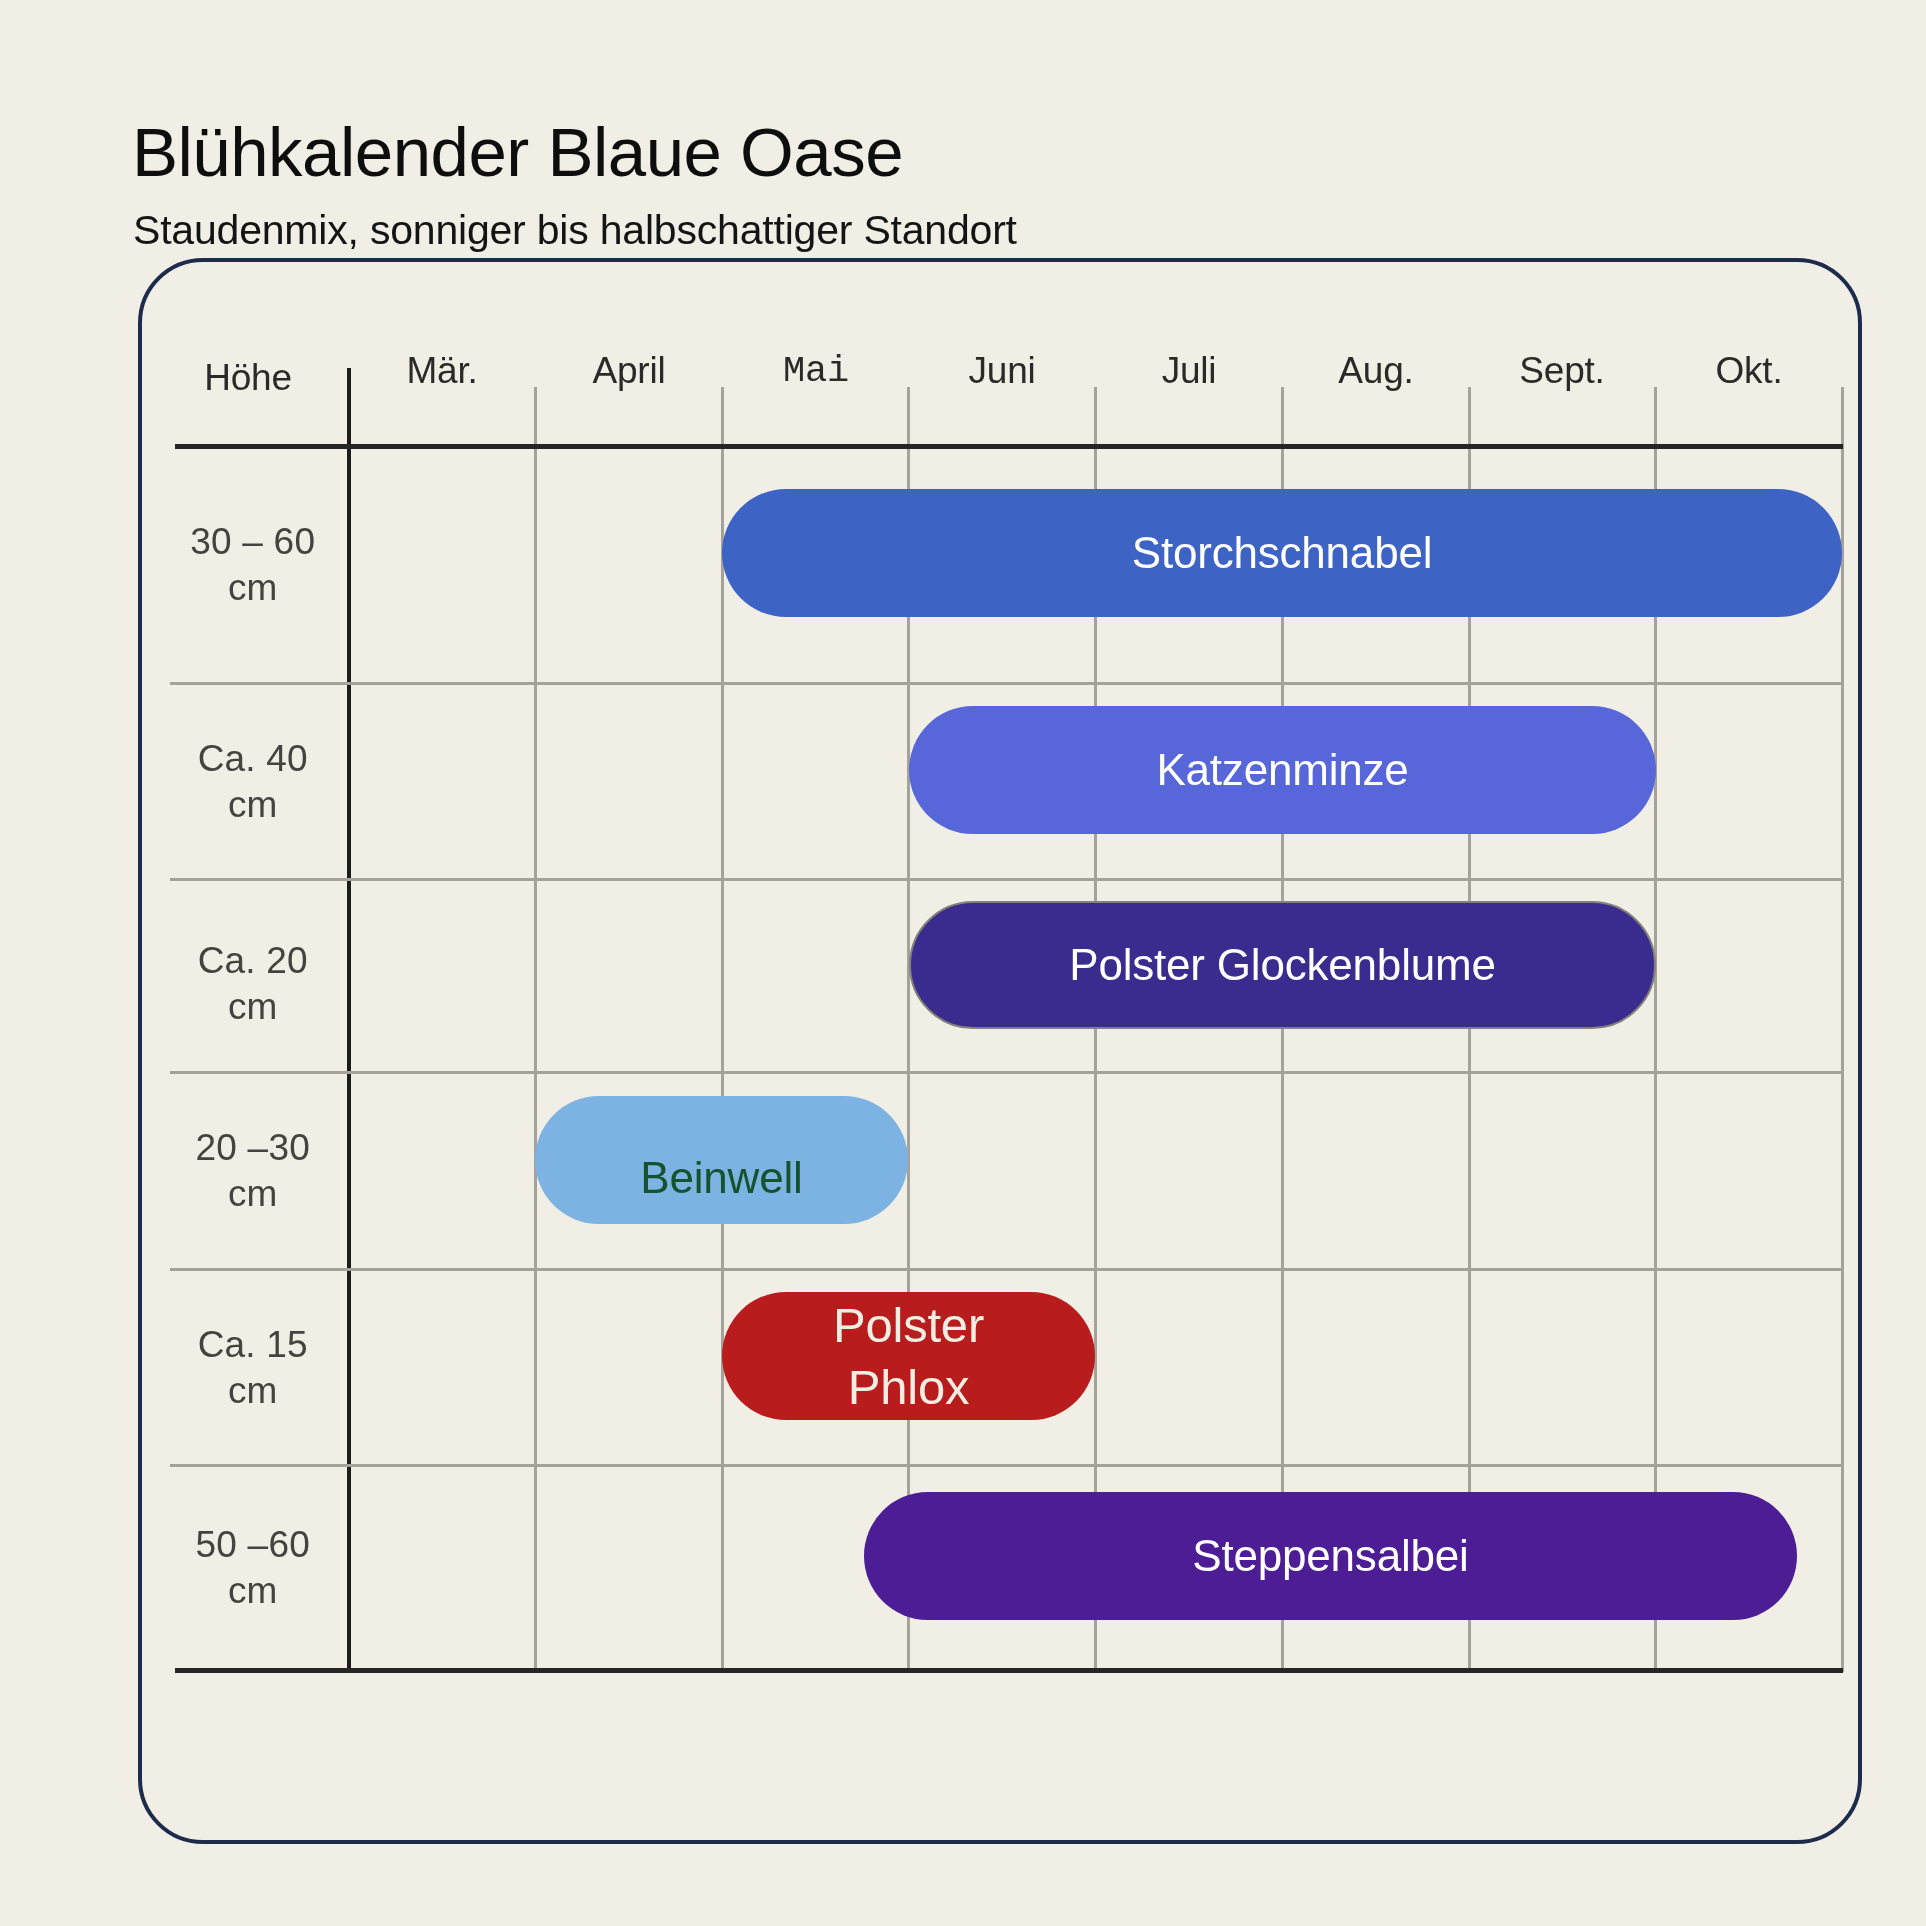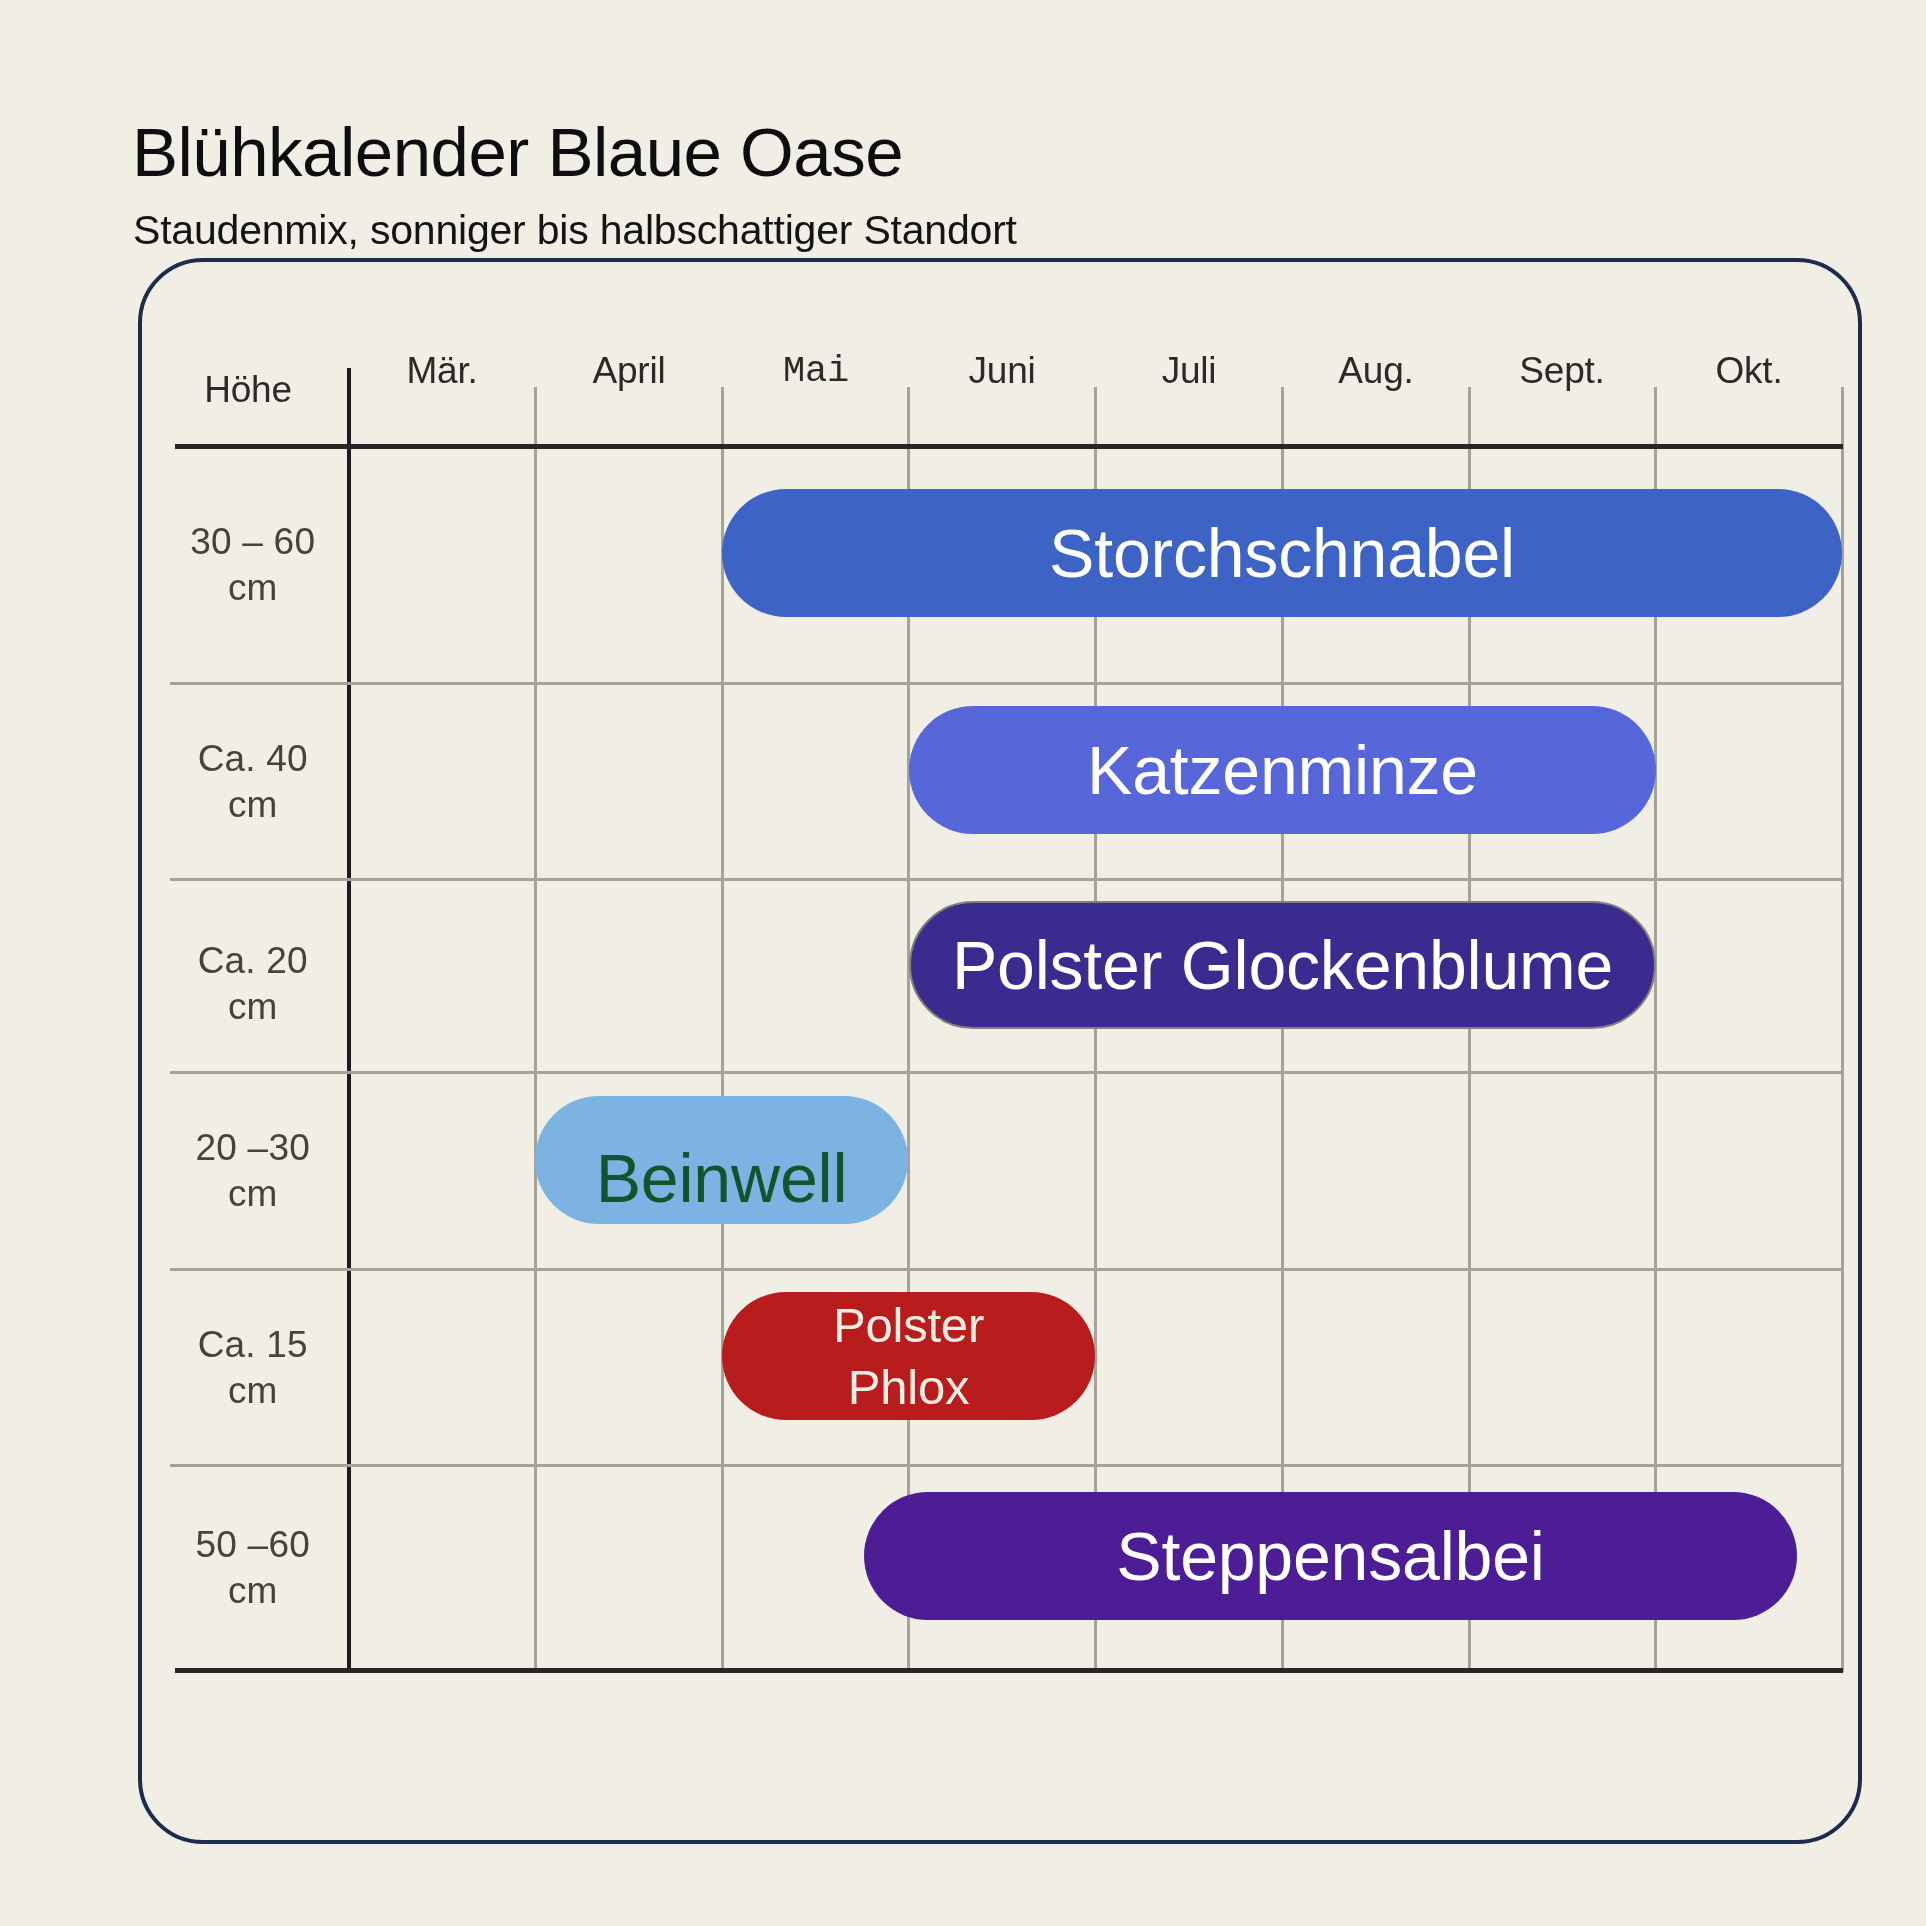--- a/index.html
+++ b/index.html
@@ -38,21 +38,21 @@
     width:211px;box-sizing:border-box;padding-left:18.5px;
     text-align:center;font-size:37px;line-height:46px;
     color:#45433e;letter-spacing:0.2px;white-space:pre-line;
   }
   .bloom-bar{
     position:absolute;height:128px;border-radius:65px;
     display:flex;align-items:center;justify-content:center;
     box-sizing:border-box;
   }
   .bloom-bar .bar-label{
-    font-size:68px;line-height:1.27;color:#ffffff;
+    font-size:44px;line-height:1.27;color:#ffffff;
     text-align:center;letter-spacing:-0.2px;white-space:pre-line;
   }
 </style>
 </head>
 <body>
 
 <h1 id="page-title">Blühkalender Blaue Oase</h1>
 <p id="page-subtitle">Staudenmix, sonniger bis halbschattiger Standort</p>
 
 <div id="calendar-frame"></div>
@@ -66,21 +66,21 @@
     <div style="position: absolute; left: 1468px; top: 387px; width: 2.8px; height: 1285px; background: rgb(165, 162, 154);"></div>
     <div style="position: absolute; left: 1654px; top: 387px; width: 2.8px; height: 1285px; background: rgb(165, 162, 154);"></div>
     <div style="position: absolute; left: 1841px; top: 387px; width: 2.8px; height: 1285px; background: rgb(165, 162, 154);"></div>
     <div style="position: absolute; left: 175px; top: 444px; width: 1668px; height: 4.6px; background: rgb(38, 38, 38);"></div>
     <div style="position: absolute; left: 175px; top: 1668px; width: 1668px; height: 4.6px; background: rgb(38, 38, 38);"></div>
     <div style="position: absolute; left: 170px; top: 682px; width: 1672px; height: 2.8px; background: rgb(165, 162, 154);"></div>
     <div style="position: absolute; left: 170px; top: 878px; width: 1672px; height: 2.8px; background: rgb(165, 162, 154);"></div>
     <div style="position: absolute; left: 170px; top: 1071px; width: 1672px; height: 2.8px; background: rgb(165, 162, 154);"></div>
     <div style="position: absolute; left: 170px; top: 1268px; width: 1672px; height: 2.8px; background: rgb(165, 162, 154);"></div>
     <div style="position: absolute; left: 170px; top: 1464px; width: 1672px; height: 2.8px; background: rgb(165, 162, 154);"></div>
-    <div class="header-label" style="left: 248px; top: 390px;">Höhe</div>
+    <div class="header-label" style="left: 248px; top: 378px;">Höhe</div>
     <div class="header-label" style="left: 442px; top: 371px;">Mär.</div>
     <div class="header-label" style="left: 629px; top: 371px;">April</div>
     <div class="header-label" style="left: 816px; top: 371px; font-family: Liberation Mono, monospace;">Mai</div>
     <div class="header-label" style="left: 1002px; top: 371px; text-align: right;">Juni</div>
     <div class="header-label" style="left: 1189px; top: 371px;">Juli</div>
     <div class="header-label" style="left: 1376px; top: 371px;">Aug.</div>
     <div class="header-label" style="left: 1562px; top: 371px;">Sept.</div>
     <div class="header-label" style="left: 1749px; top: 371px;">Okt.</div>
     <div class="row-label" style="left: 138px; top: 565px;">30 – 60
 cm</div>

